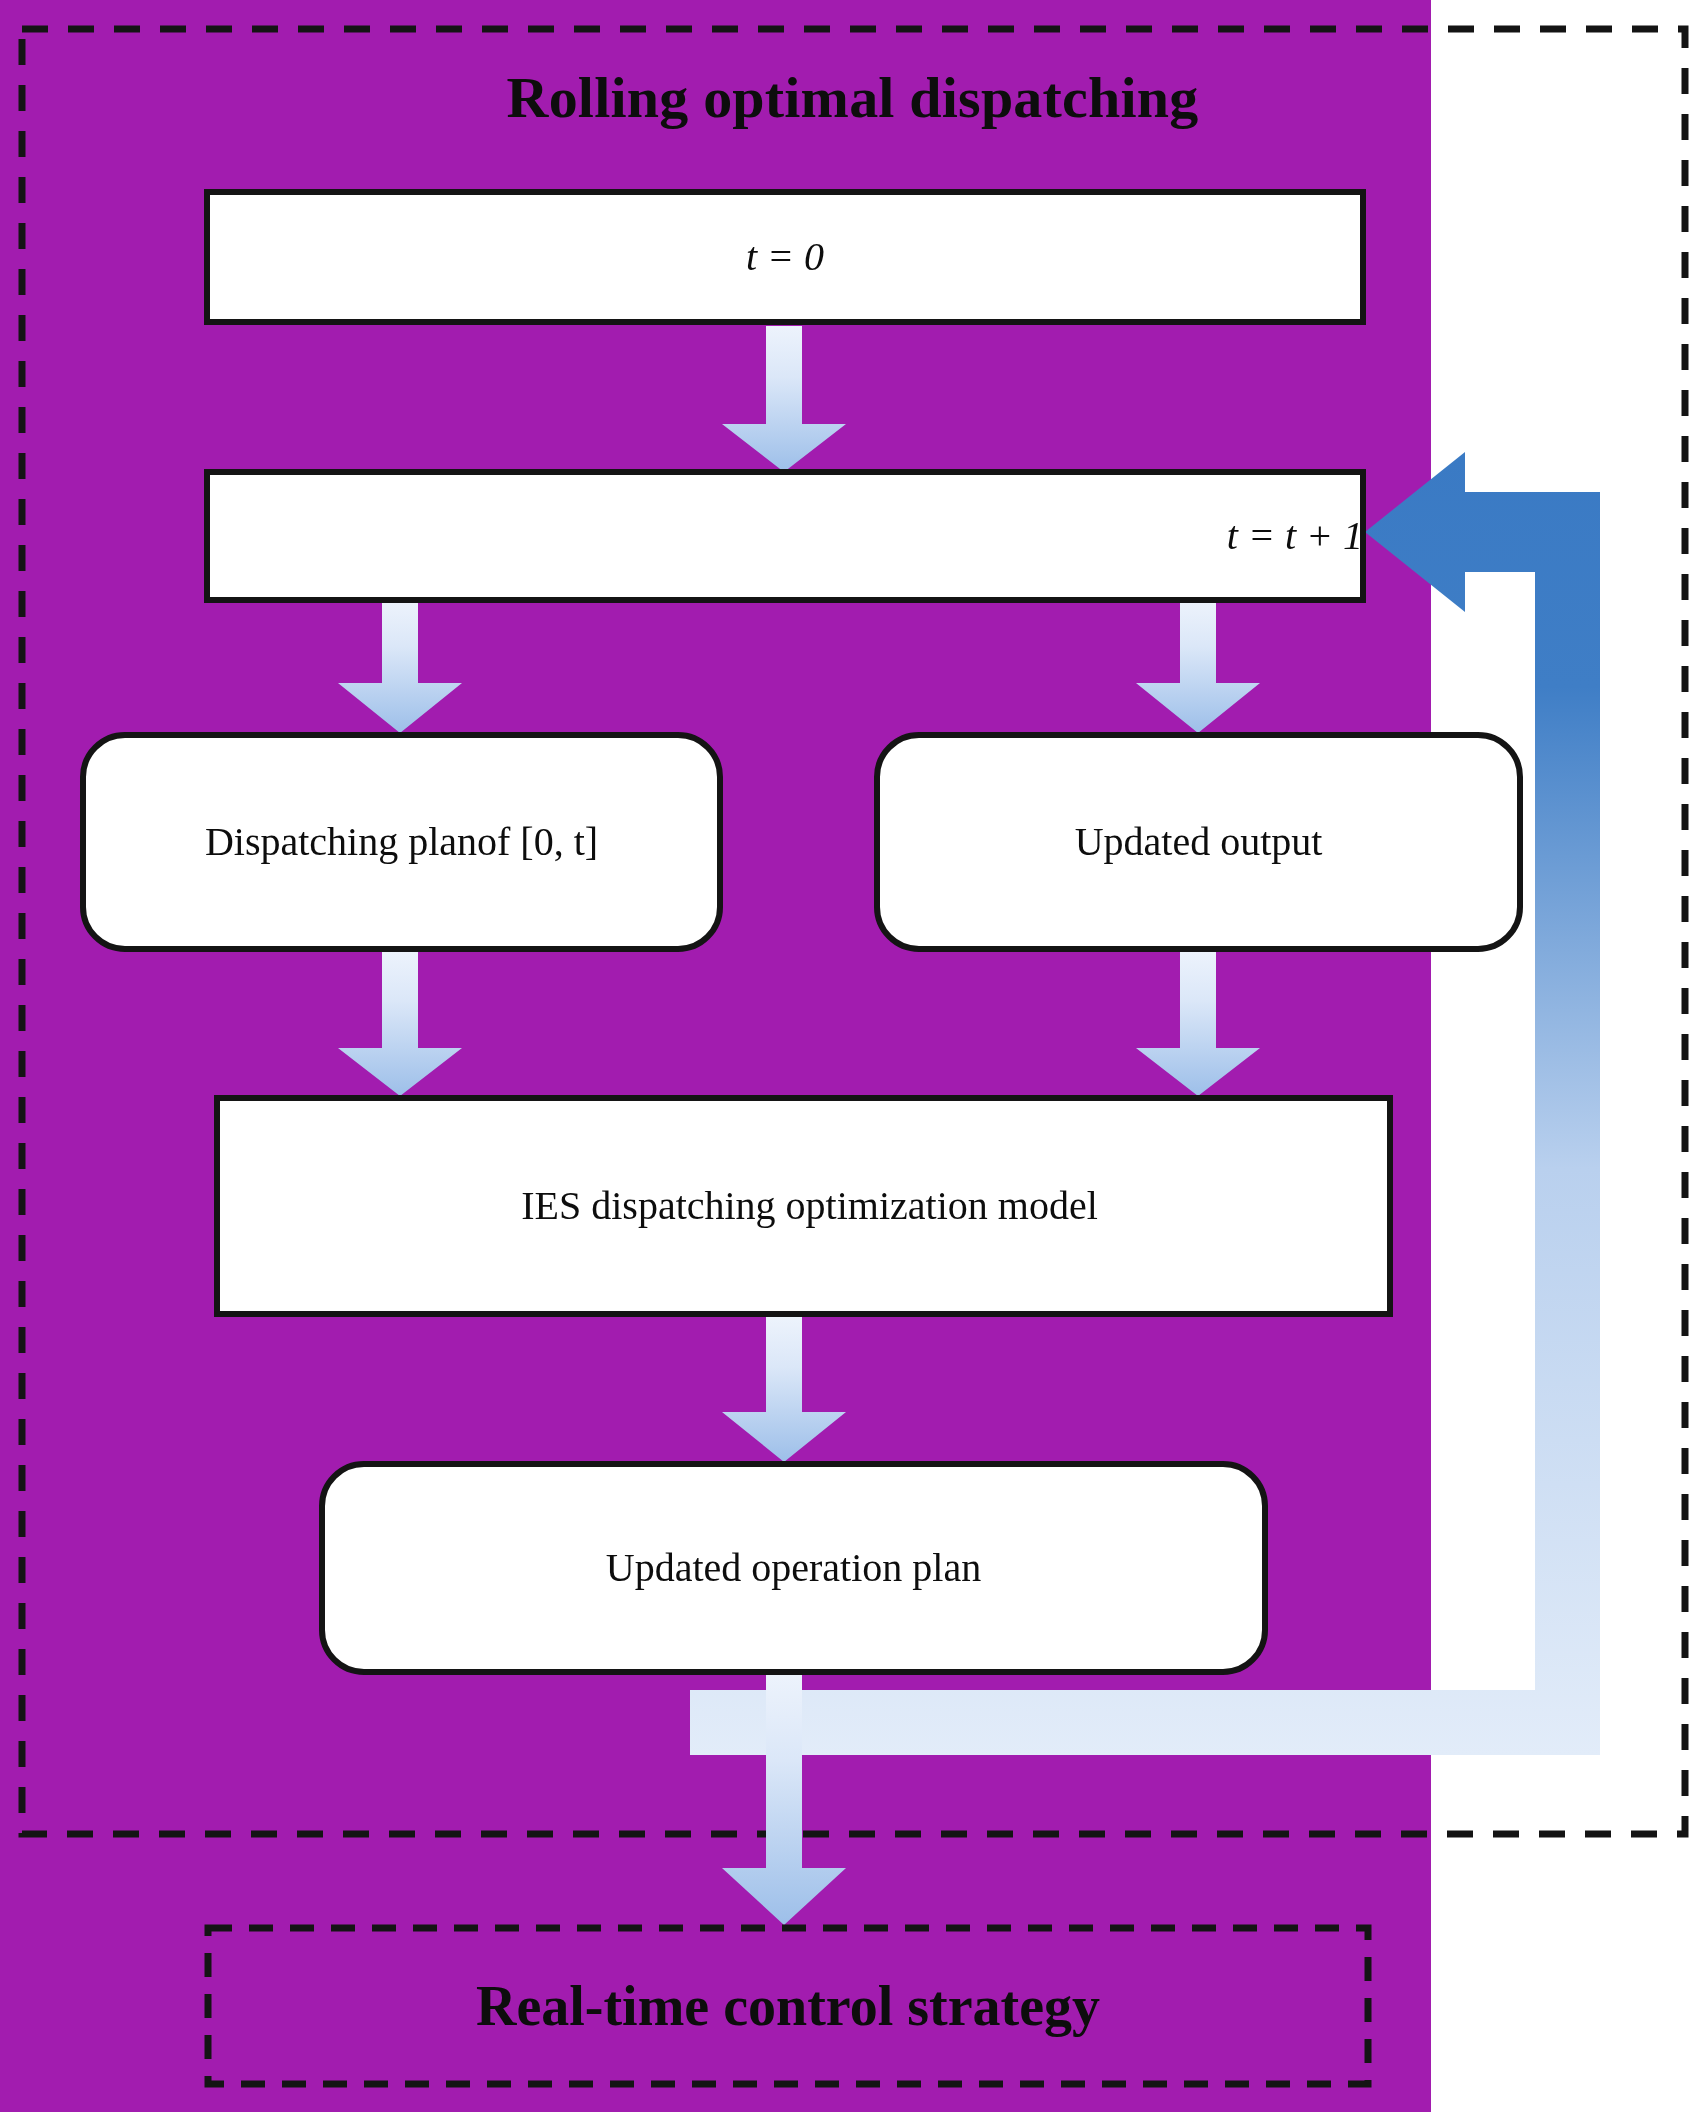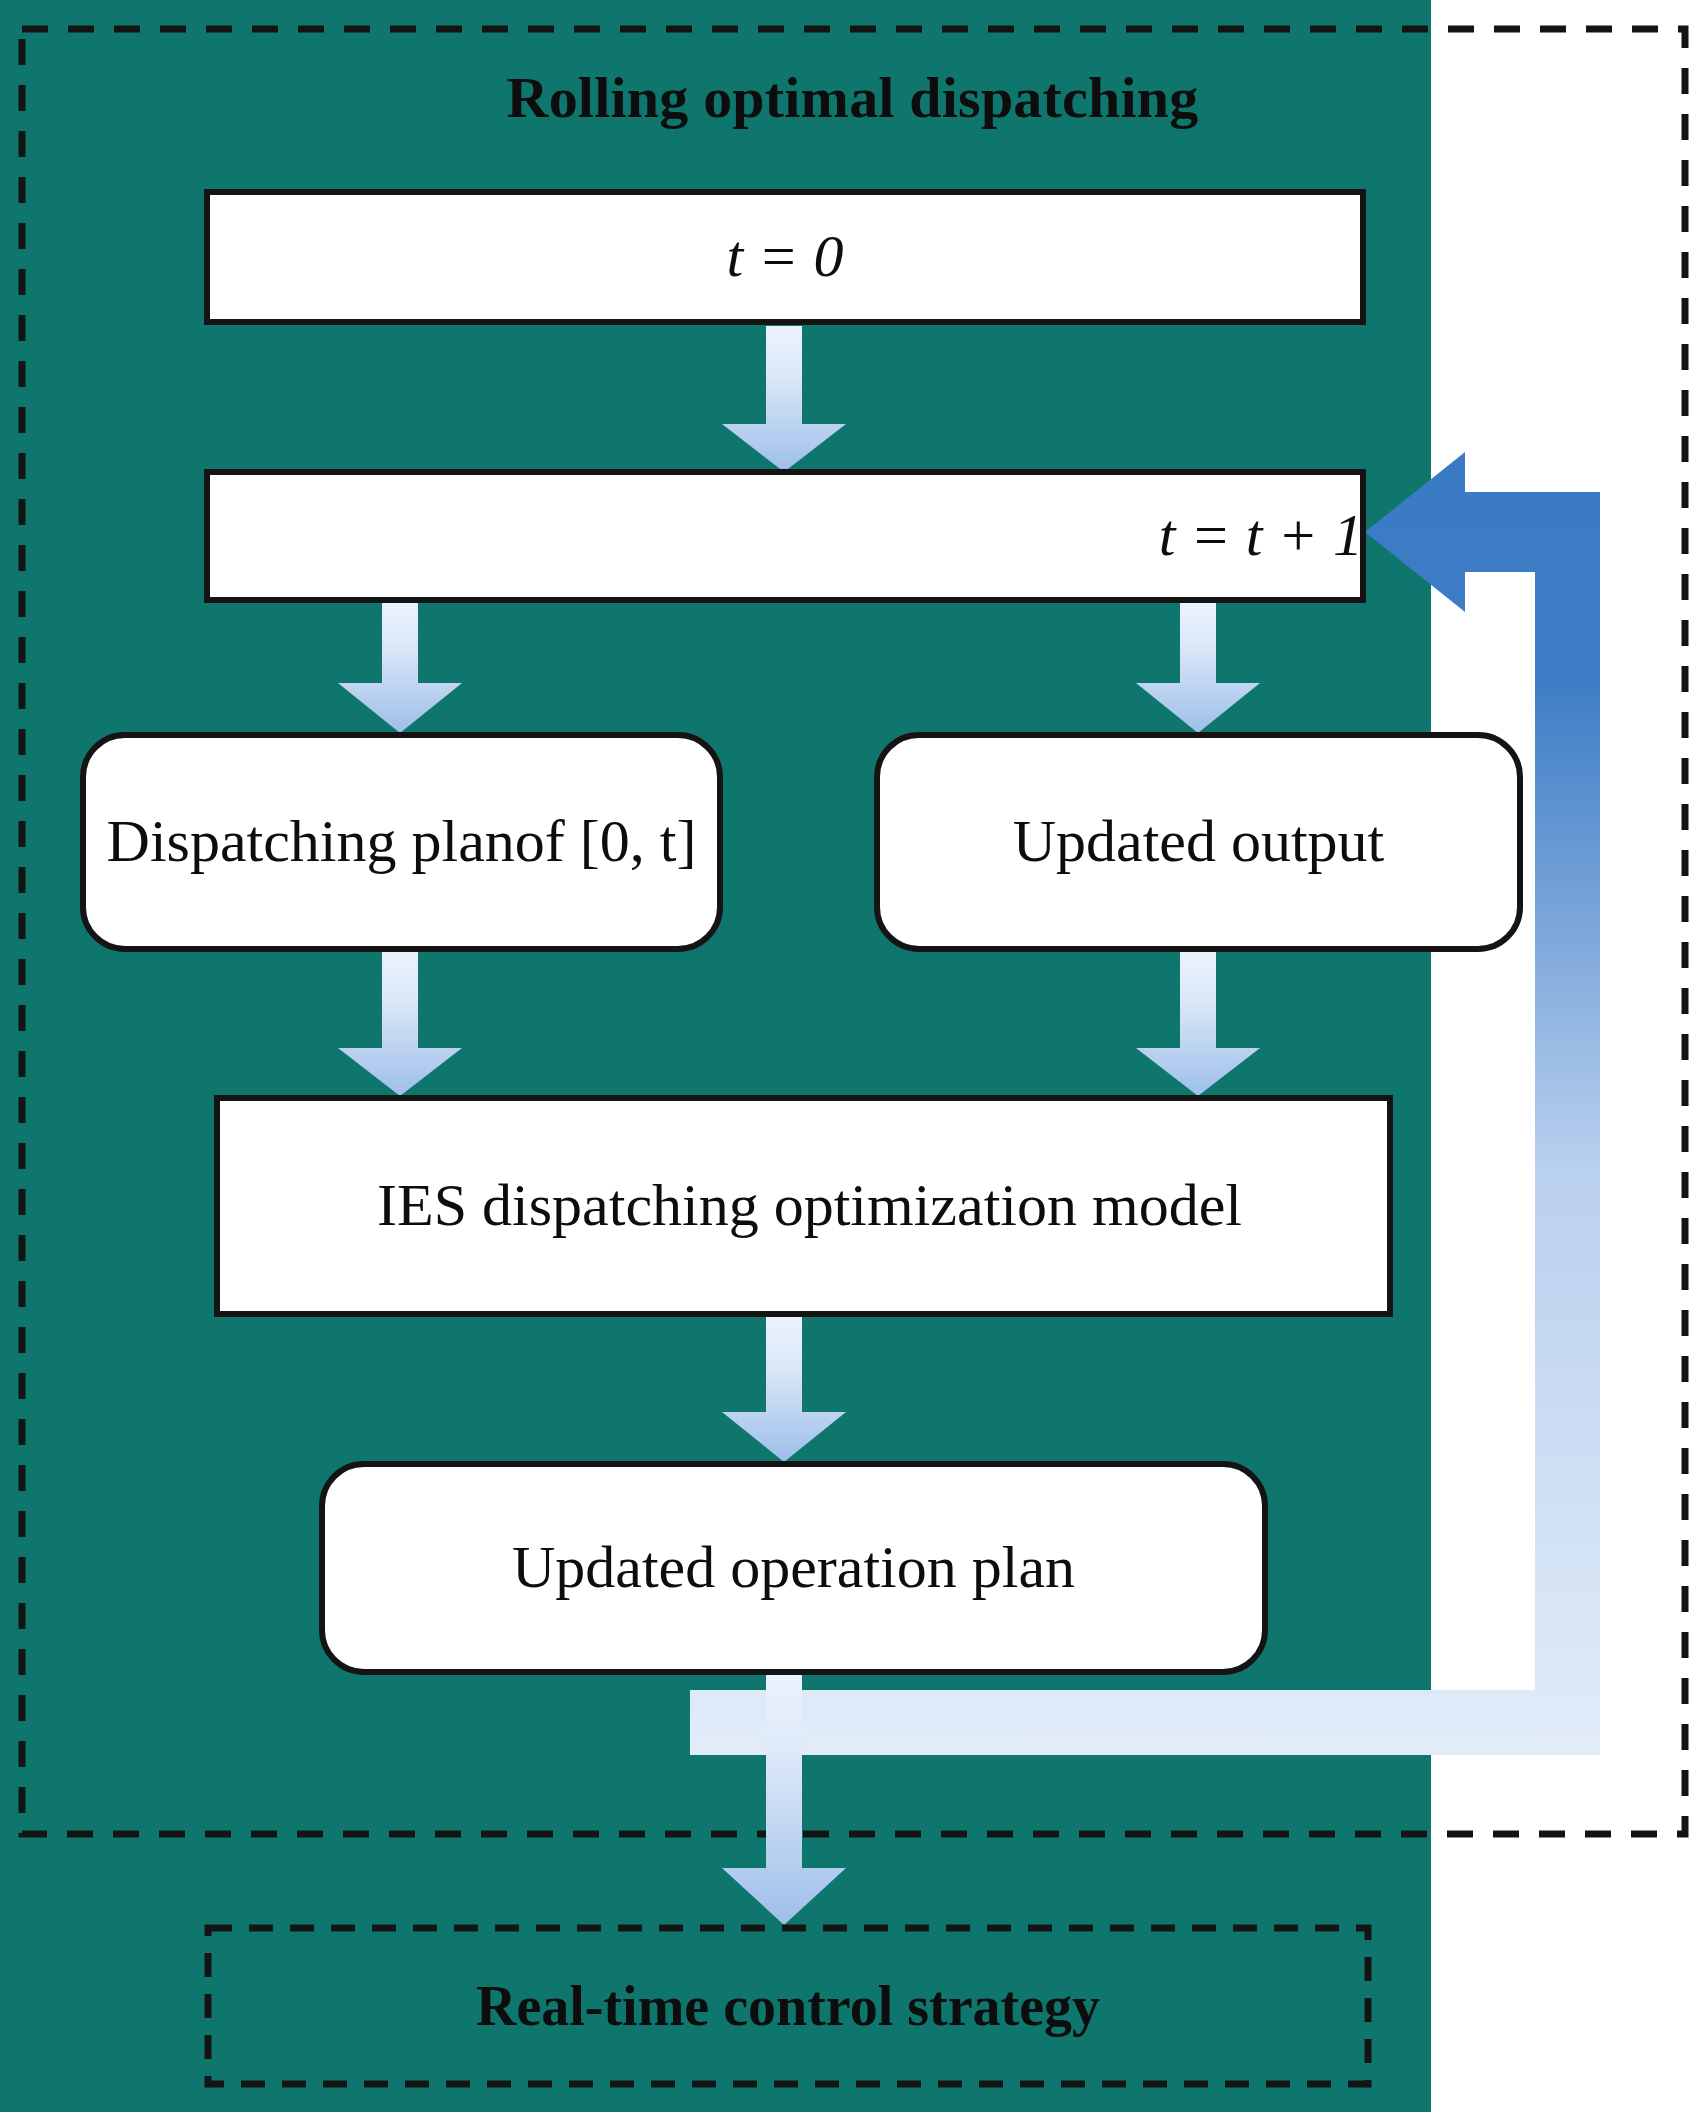--- a/index.html
+++ b/index.html
@@ -1,23 +1,23 @@
 <!DOCTYPE html>
 <html><head>
 <meta charset="utf-8">
 <style>
   html,body{margin:0;padding:0;background:#ffffff;}
   body{width:1705px;height:2112px;overflow:hidden;
        font-family:"Liberation Serif","DejaVu Serif",serif;}
-  #stage{position:relative;width:1431px;height:2112px;background:#0f766e;}
+  #stage{position:relative;width:1431px;height:2112px;background:#a21caf;}
   svg#canvas{position:absolute;left:0;top:0;width:1705px;height:2112px;}
   .lbl{position:absolute;display:flex;align-items:center;justify-content:center;
        text-align:center;color:#0d0d0d;line-height:1.22;}
   .title{font-weight:bold;font-size:58px;letter-spacing:.2px;}
-  .boxtxt{font-size:60px;}
+  .boxtxt{font-size:40px;}
   .mathit{font-style:italic;}
   .bottomtxt{font-weight:bold;font-size:56px;}
 </style>
 </head>
 <body>
 
 <div id="stage">
 
 <svg id="canvas" viewBox="0 0 1705 2112" xmlns="http://www.w3.org/2000/svg">
   <defs>

